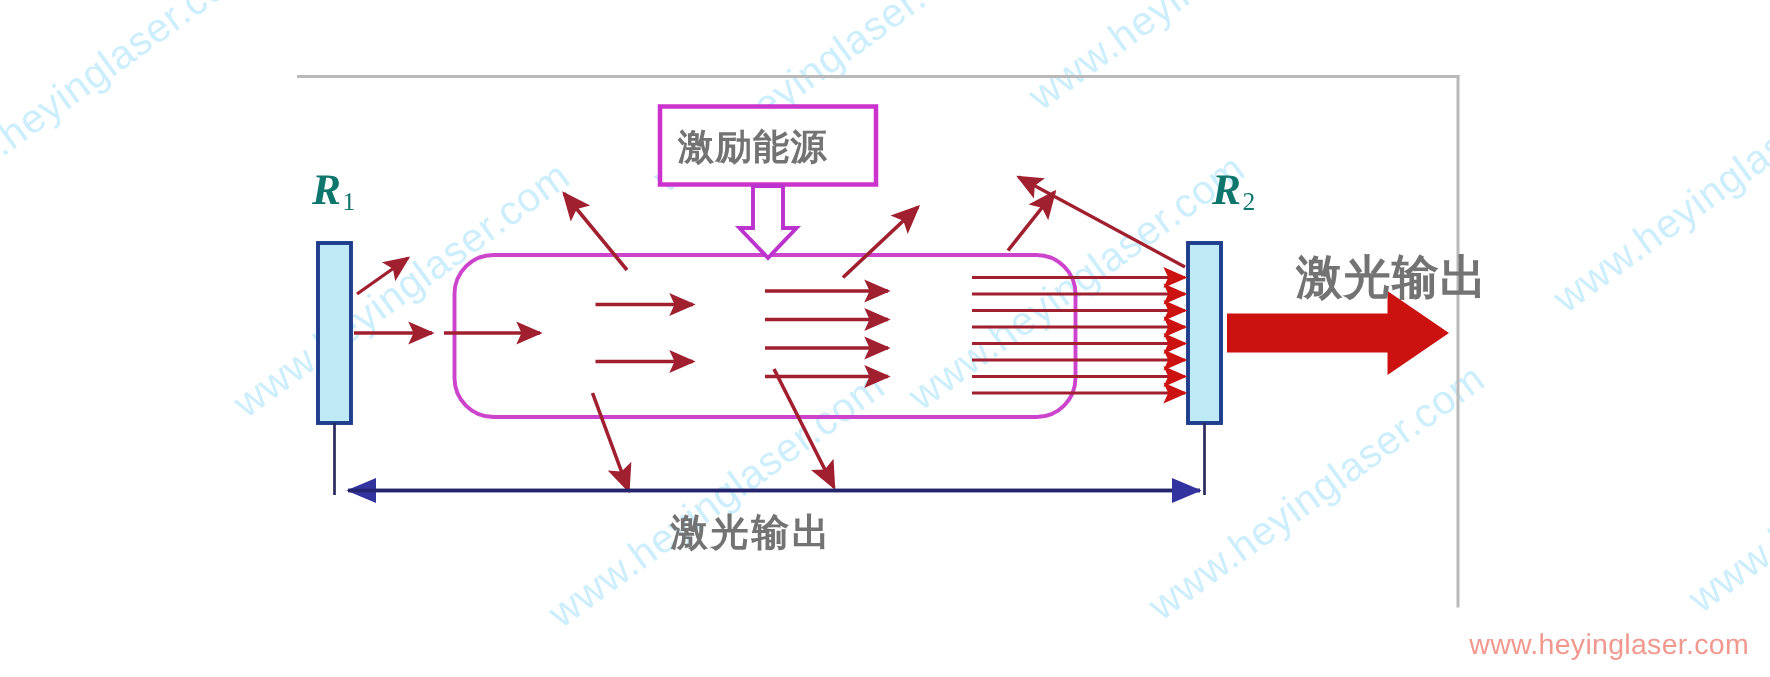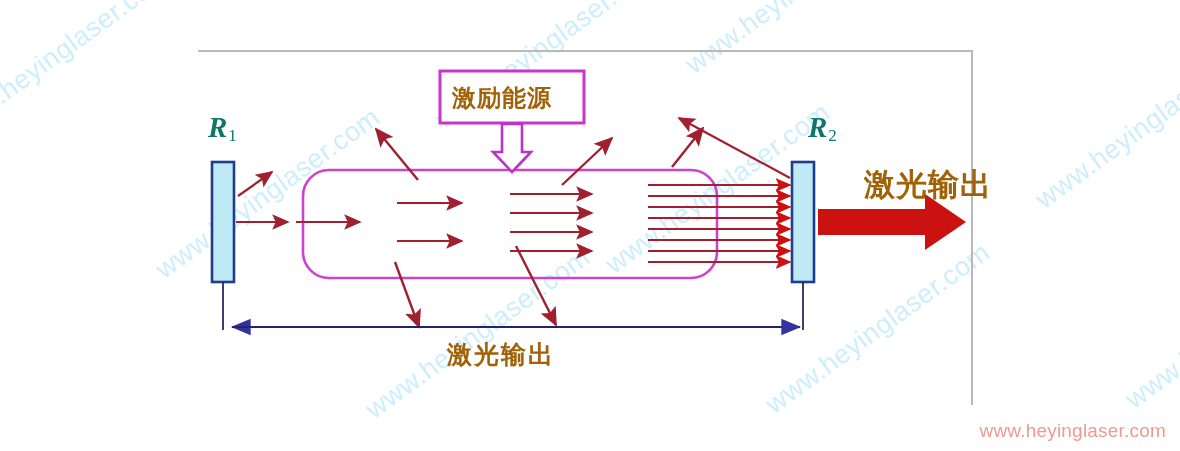--- a/index.html
+++ b/index.html
@@ -64,21 +64,21 @@
   
   .lbl {
     position: absolute;
     z-index: 5;
     white-space: nowrap;
     color: #1a1a1a;
   }
   .cjk {
     font-family: "DejaVu Sans", "Liberation Sans", sans-serif;
     font-weight: bold;
-    color: #a16207;
+    color: #737373;
   }
   #pump-label {
     left: 452px;
     top: 82px;
     font-size: 24px;
     letter-spacing: 1px;
   }
   #cavity-label {
     left: 447px;
     top: 338px;

